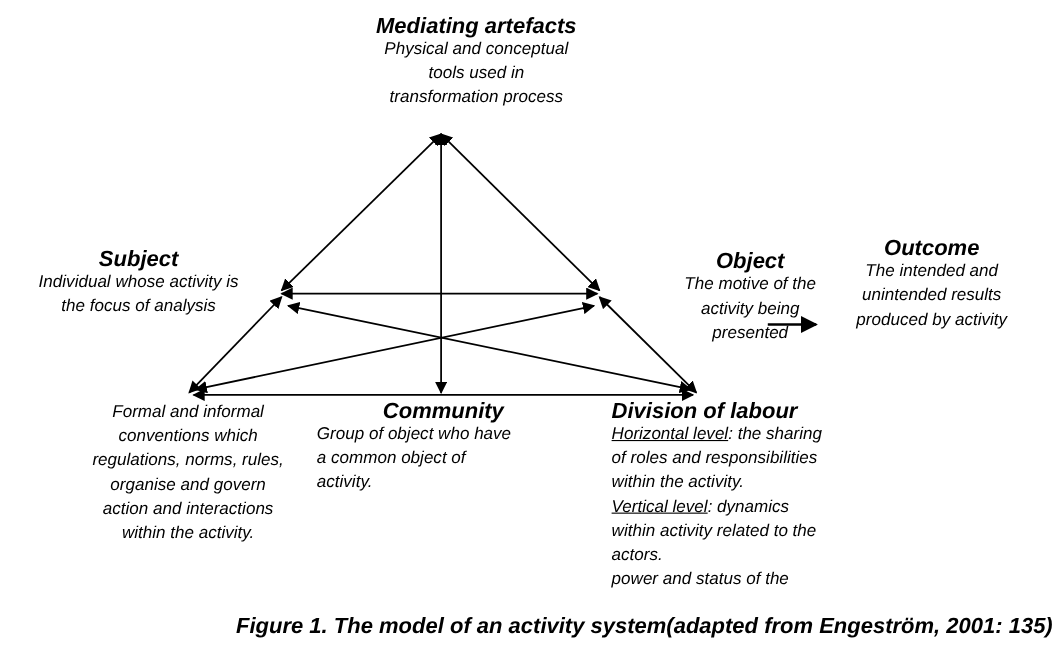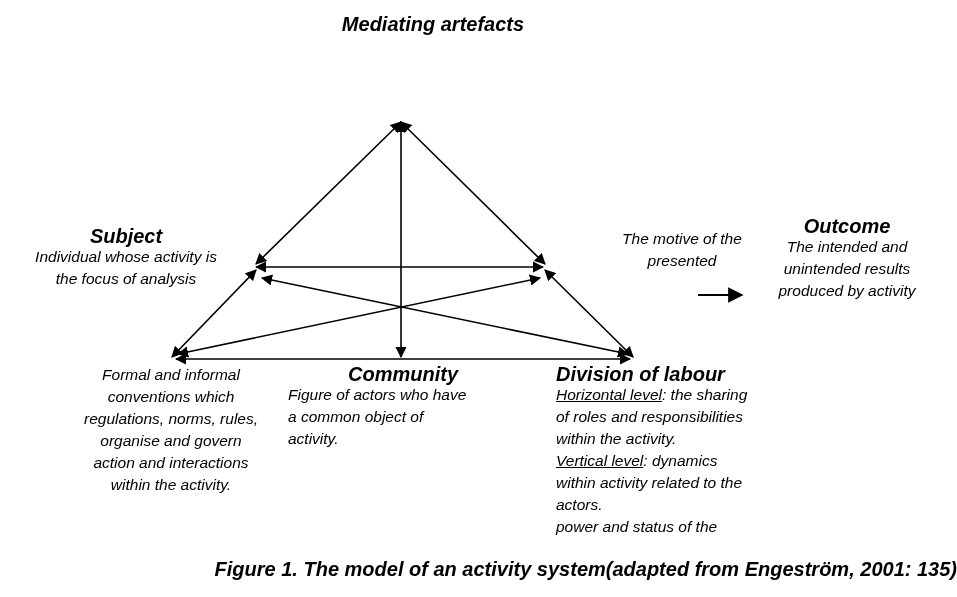--- a/index.html
+++ b/index.html
@@ -99,33 +99,40 @@
       <line x1="540" y1="278" x2="178" y2="354"></line>
     </g>
 
     <g stroke="#000000" stroke-width="2.2" fill="none" marker-end="url(#arrow)">
       <line x1="698" y1="295" x2="742" y2="295"></line>
     </g>
   </svg>
 
   <div class="node" id="node-mediating">
     <div class="node-title">Mediating artefacts</div>
+    <div class="node-desc">
+      <div>Physical and conceptual</div>
+      <div>tools used in</div>
+      <div>transformation process</div>
+    </div>
   </div>
 
   <div class="node" id="node-subject">
     <div class="node-title">Subject</div>
     <div class="node-desc">
       <div>Individual whose activity is</div>
       <div>the focus of analysis</div>
     </div>
   </div>
 
   <div class="node" id="node-object">
+    <div class="node-title">Object</div>
     <div class="node-desc">
       <div>The motive of the</div>
+      <div>activity being</div>
       <div>presented</div>
     </div>
   </div>
 
   <div class="node" id="node-outcome">
     <div class="node-title">Outcome</div>
     <div class="node-desc">
       <div>The intended and</div>
       <div>unintended results</div>
       <div>produced by activity</div>
@@ -139,21 +146,21 @@
       <div>regulations, norms, rules,</div>
       <div>organise and govern</div>
       <div>action and interactions</div>
       <div>within the activity.</div>
     </div>
   </div>
 
   <div class="node" id="node-community">
     <div class="node-title">Community</div>
     <div class="node-desc left-align">
-      <div>Figure of actors who have</div>
+      <div>Group of object who have</div>
       <div>a common object of</div>
       <div>activity.</div>
     </div>
   </div>
 
   <div class="node" id="node-division">
     <div class="node-title">Division of labour</div>
     <div class="node-desc left-align">
       <div>
         <span class="u">Horizontal level</span><span>: the sharing</span>

